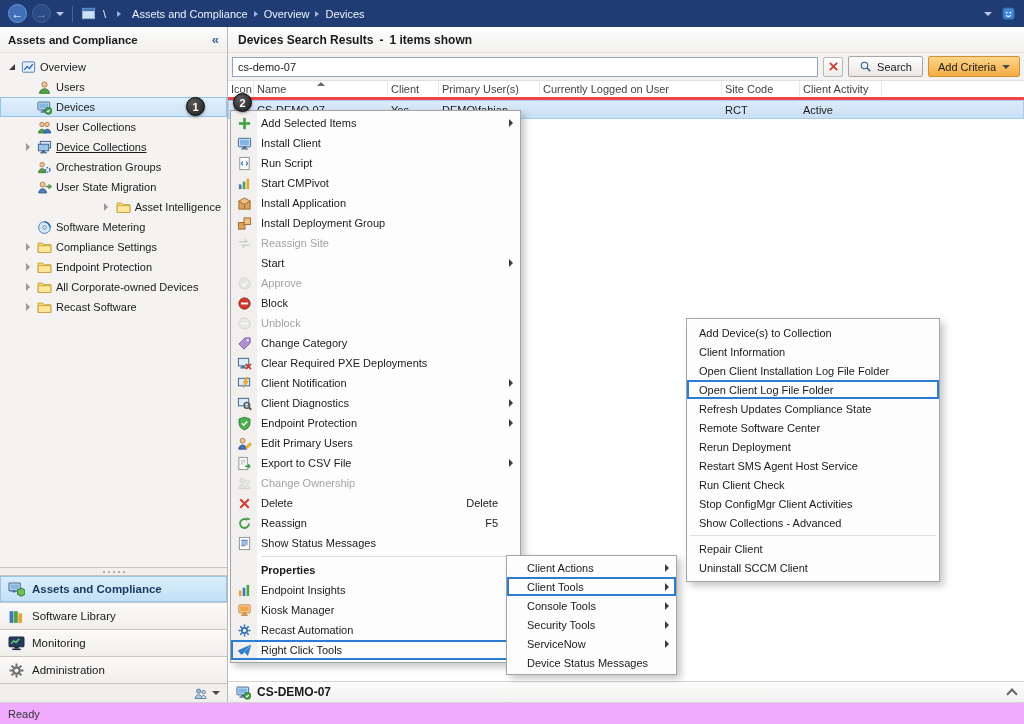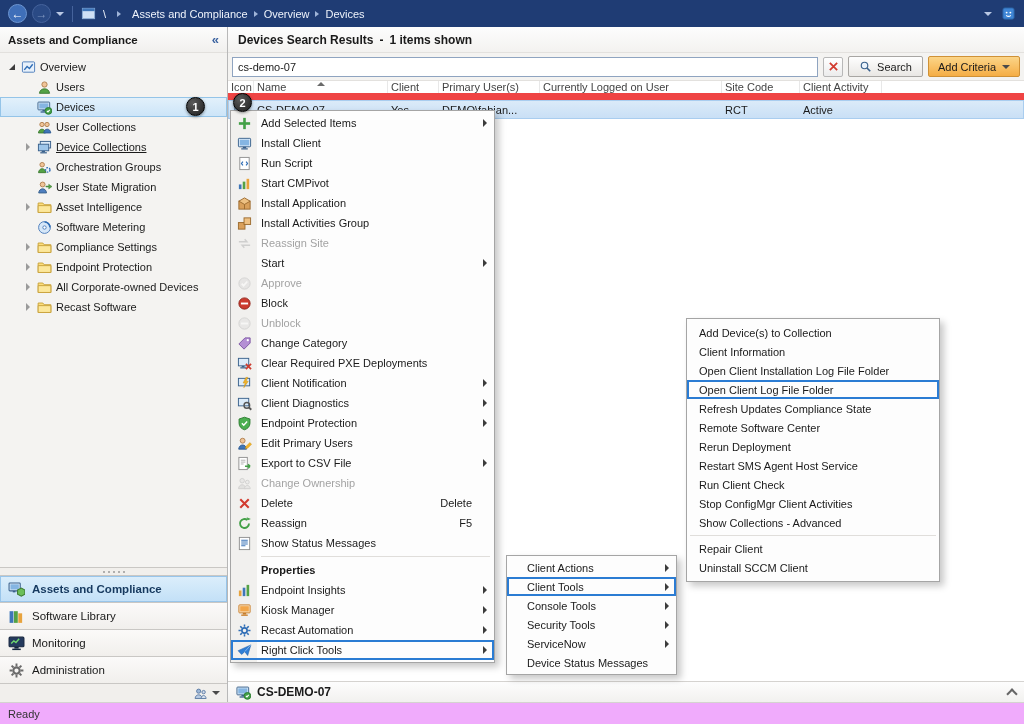--- a/index.html
+++ b/index.html
@@ -46,36 +46,36 @@
   .nav-config{flex:0 0 19px;border-top:1px solid #c9c7c4;display:flex;align-items:center;justify-content:flex-end;gap:4px;padding:0 7px;background:#f1efec}
 
   
   .main{flex:1;display:flex;flex-direction:column;min-width:0;background:#fff}
   .main-header{flex:0 0 26px;display:flex;align-items:center;gap:6px;padding:0 10px;background:linear-gradient(#fdfdfd,#f3f2f0);border-bottom:1px solid #e3e1de;font-weight:bold;font-size:12px}
   .search-row{flex:0 0 28px;display:flex;align-items:center;gap:5px;padding:0 4px;background:#f4f3f1;border-bottom:1px solid #e3e1de}
   .search-input{flex:1;height:20px;border:1px solid #8fa4c0;background:#fff;padding:0 5px;font:inherit;color:#1a1a1a}
   .btn-clear{width:20px;height:20px;background:linear-gradient(#fff,#ececec);border:1px solid #b8b8b8;display:flex;align-items:center;justify-content:center;border-radius:2px}
   .btn-search{height:21px;display:flex;align-items:center;gap:5px;padding:0 10px;background:linear-gradient(#fefefe,#e9e7e4);border:1px solid #a8a6a3;border-radius:2px}
   .btn-addcriteria{height:21px;display:flex;align-items:center;gap:6px;padding:0 9px;background:linear-gradient(#fbd588,#f5ad45);border:1px solid #cf9136;border-radius:2px}
-  .grid-header{flex:0 0 19px;display:flex;background:#fff;border-bottom:7px solid #ef4444;color:#444}
+  .grid-header{flex:0 0 19px;display:flex;background:#fff;border-bottom:3px solid #ef4444;color:#444}
   .gh-cell{display:flex;align-items:center;padding:0 3px;border-right:1px solid #e8e8e8;position:relative;overflow:hidden;white-space:nowrap}
   .gh-fill{flex:1;border-right:none}
   .sort-asc{position:absolute;top:1px;left:50%;margin-left:-4px;width:0;height:0;border-left:4px solid transparent;border-right:4px solid transparent;border-bottom:4px solid #6a6a6a}
   .grid-rows{flex:0 0 auto}
   .grid-row{height:19px;display:flex;align-items:center;background:linear-gradient(#dcebf9,#c8dff5);box-shadow:inset 0 0 0 1px #a9cdef}
   .gr-cell{padding:0 3px;white-space:nowrap;overflow:hidden}
   .gr-cell.center{display:flex;justify-content:center;padding:0}
   .grid-body{flex:1;background:#fff}
   .device-bar{flex:0 0 21px;display:flex;align-items:center;gap:6px;padding:0 8px;border-top:1px solid #d5d3d0;background:linear-gradient(#fdfdfd,#f2f1ef);font-weight:bold;font-size:12px}
   .chevron-up{margin-left:auto;width:8px;height:8px;border-left:2px solid #666;border-top:2px solid #666;transform:rotate(45deg);margin-top:4px}
   .statusbar{flex:0 0 22px;background:#f0abfc;border-top:1px solid #d5d3d0;display:flex;align-items:center;padding:0 8px;color:#333}
 
   
   .menu{position:absolute;background:#fdfdfd;border:1px solid #a5a5a5;box-shadow:4px 4px 7px rgba(0,0,0,.22);padding:2px 0;font-size:11px}
-  #menu1{left:230px;top:110px;width:265px;z-index:21;background:linear-gradient(to right,#f1f0ee 0,#f1f0ee 26px,#fdfdfd 26px)}
+  #menu1{left:230px;top:110px;width:291px;z-index:21;background:linear-gradient(to right,#f1f0ee 0,#f1f0ee 26px,#fdfdfd 26px)}
   #menu2{left:506px;top:555px;width:171px;z-index:22}
   #menu3{left:686px;top:318px;width:254px;z-index:23;padding:4px 0}
   .menu-item{height:20px;display:flex;align-items:center;gap:6px;padding:0 6px 0 2px;position:relative}
   #menu2 .menu-item{height:19px;padding-left:20px}
   #menu3 .menu-item{height:19px;padding-left:12px}
   .menu-gutter{flex:0 0 22px;display:flex;align-items:center;justify-content:center}
   .menu-gutter svg{width:15px;height:15px;display:block}
   .menu-label{white-space:nowrap}
   .menu-shortcut{margin-left:auto;padding-right:16px;color:#1a1a1a}
   .menu-arrow{position:absolute;right:7px;top:50%;margin-top:-4px;width:0;height:0;border-left:4px solid #3c3c3c;border-top:4px solid transparent;border-bottom:4px solid transparent}
@@ -214,21 +214,21 @@
             <span class="expander"></span>
             <span class="ic">
               <svg viewBox="0 0 16 16">
                 <circle cx="6" cy="4.8" r="2.6" fill="#f0c498" stroke="#b08050"></circle>
                 <path d="M1.8 13.8c.3-2.9 2.2-4.4 4.2-4.4s3.9 1.5 4.2 4.4z" fill="#4f7fbf" stroke="#3a618c"></path>
                 <path d="M9.5 6.5h3v-2L16 7l-3.5 2.5v-2h-3z" fill="#54a245" stroke="#3e7c33" stroke-width=".5"></path>
               </svg>
             </span>
             <span class="tree-label">User State Migration</span>
           </div>
-          <div class="tree-row" style="padding-left: 22px;">
+          <div class="tree-row" style="padding-left: 38px; justify-content: flex-end;">
             <span class="expander closed"></span>
             <span class="ic">
               <svg viewBox="0 0 16 16">
                 <path d="M1.2 3.2h5l1.4 1.8h7.2v8.3H1.2z" fill="#fbdd7c" stroke="#c9a23d"></path>
                 <path d="M1.2 6h13.6v7.3H1.2z" fill="#fce79b" stroke="#c9a23d"></path>
               </svg>
             </span>
             <span class="tree-label">Asset Intelligence</span>
           </div>
           <div class="tree-row" style="padding-left: 22px;">
@@ -495,21 +495,21 @@
         </span>
         <span class="menu-label">Install Application</span>
       </div>
       <div class="menu-item">
         <span class="menu-gutter">
           <svg viewBox="0 0 16 16">
             <rect x="1.5" y="7" width="7" height="7" fill="#d9a05b" stroke="#9c6b2f"></rect>
             <rect x="7.5" y="2" width="7" height="7" fill="#eec183" stroke="#9c6b2f"></rect>
           </svg>
         </span>
-        <span class="menu-label">Install Activities Group</span>
+        <span class="menu-label">Install Deployment Group</span>
       </div>
       <div class="menu-item disabled">
         <span class="menu-gutter">
           <svg viewBox="0 0 16 16">
             <path d="M2 6.2h8.5L8.2 3.5M14 9.8H5.5l2.3 2.7" fill="none" stroke="#a8a8a8" stroke-width="1.6"></path>
           </svg>
         </span>
         <span class="menu-label">Reassign Site</span>
       </div>
       <div class="menu-item">

